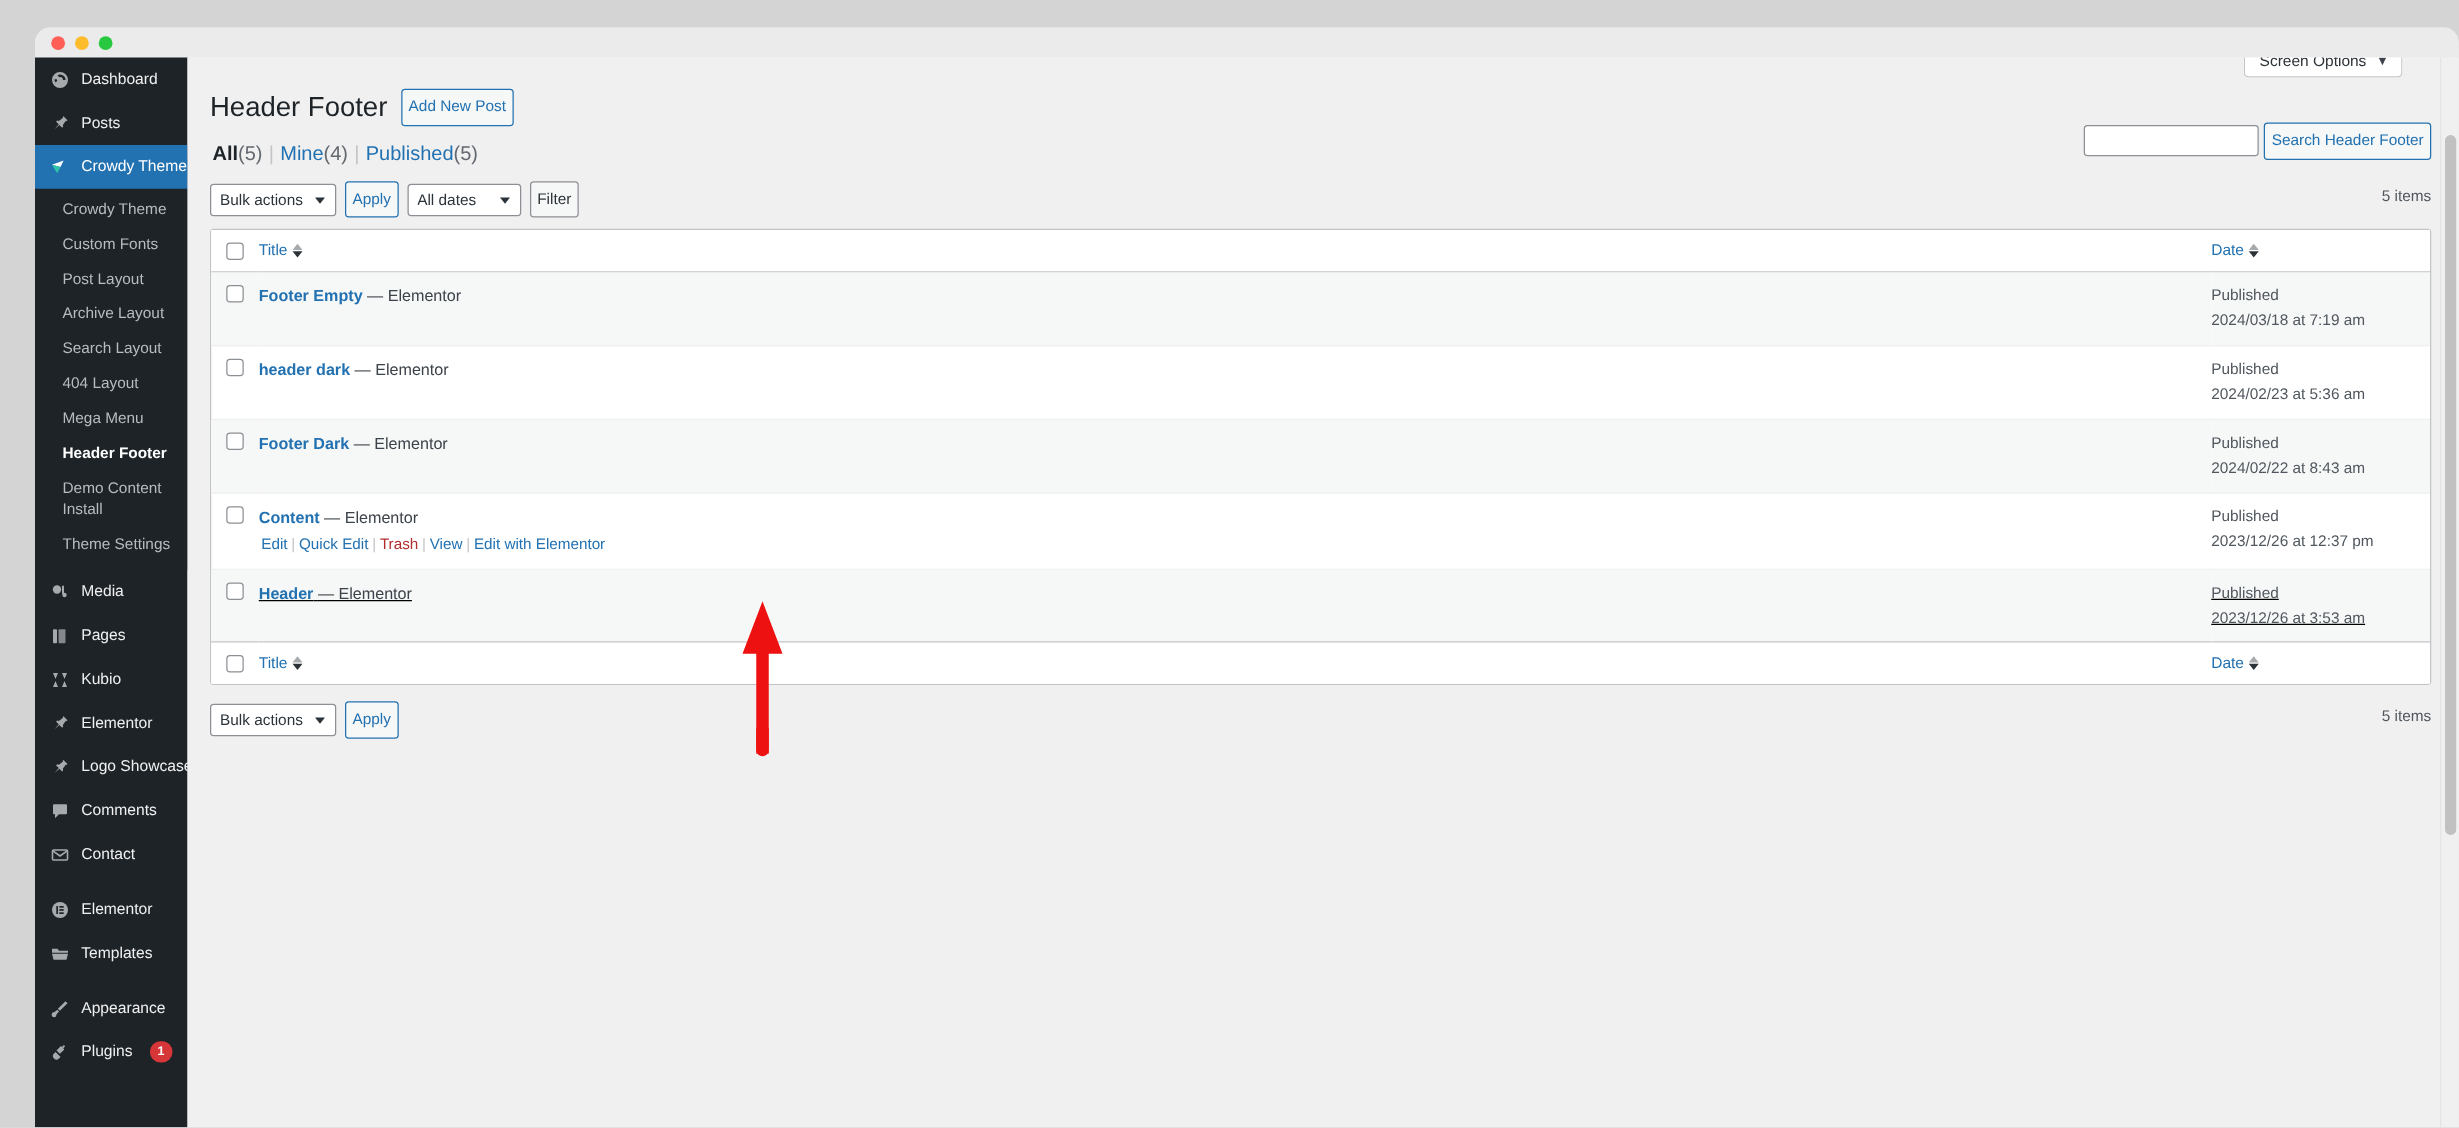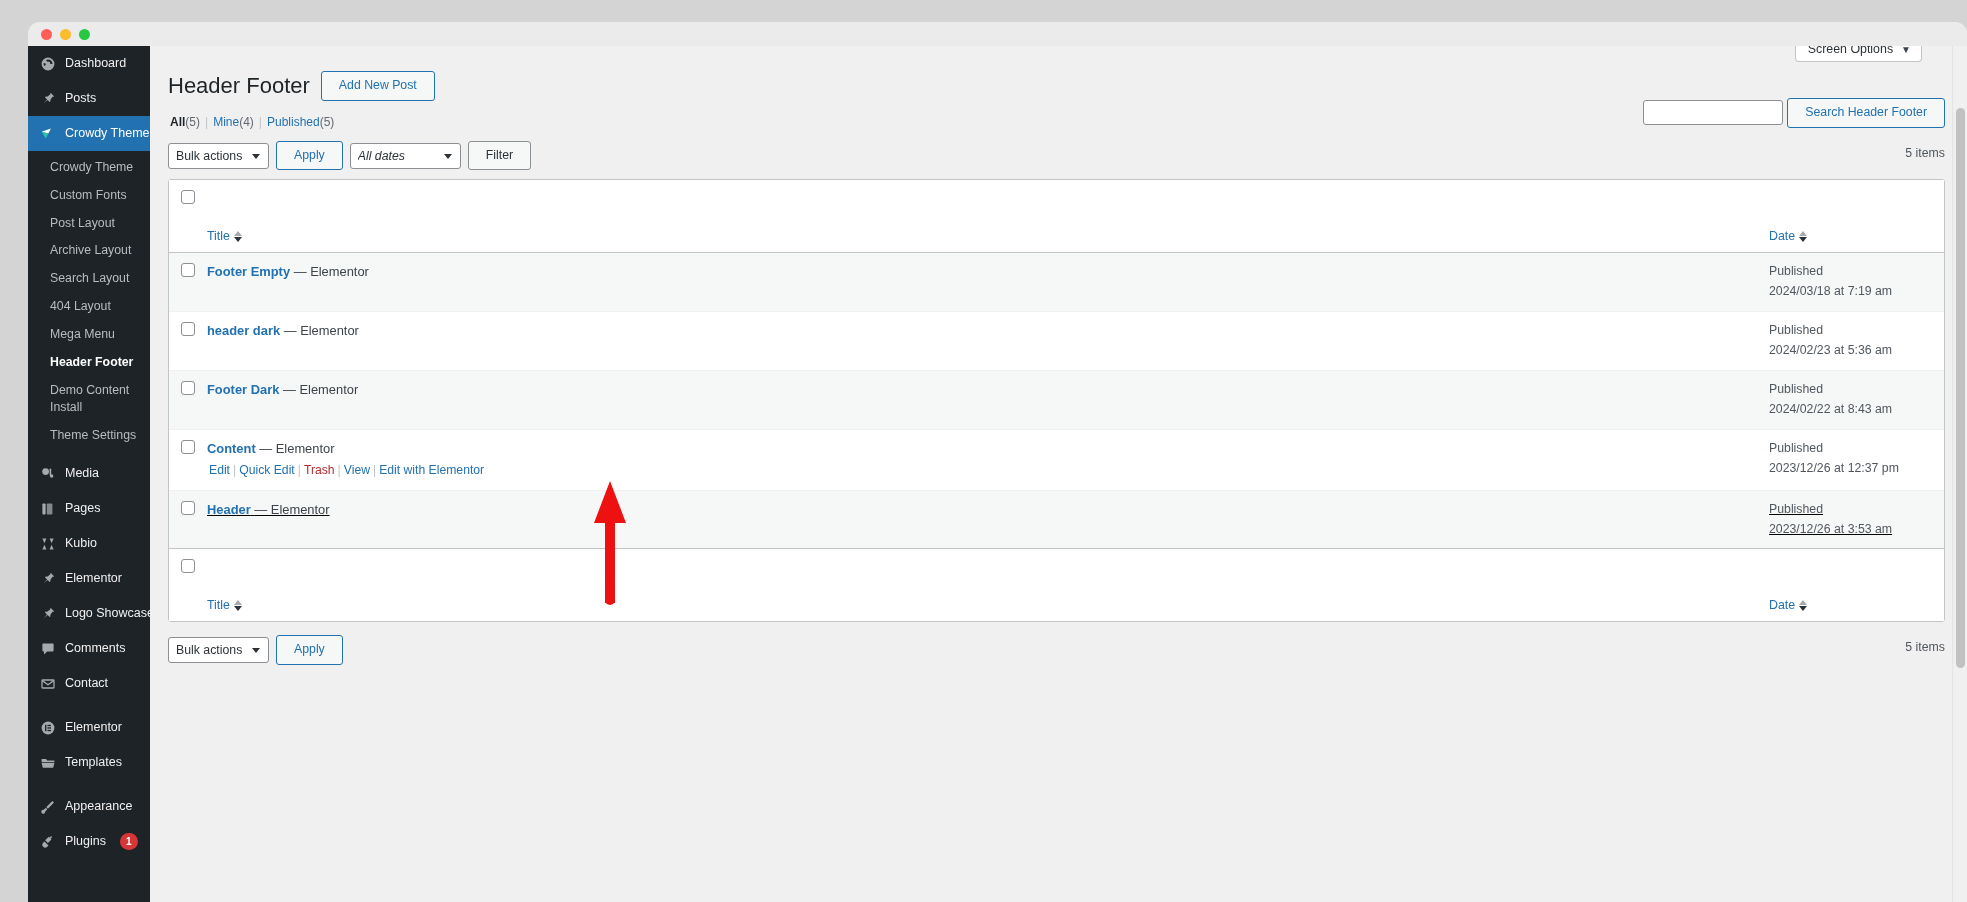--- a/index.html
+++ b/index.html
@@ -83,28 +83,28 @@
     background: #fff; border: 1px solid #c3c4c7; border-top: none;
     border-bottom-left-radius: 4px; border-bottom-right-radius: 4px;
     padding: 5px 10px 5px 12px; font-size: 12.4px; color: #2c3338;
     display: flex; align-items: center; gap: 8px; cursor: pointer;
   }
   .caret-down { font-size: 10px; color: #3c434a; }
 
   .page-head { display: flex; align-items: center; gap: 11px; margin: 13px 0 0 0; }
   .page-title { font-size: 22px; font-weight: 400; color: #1d2327; line-height: 1.3; }
   .btn {
-    font-size: 12.3px; padding: 4px 17px;
+    font-size: 12.3px; padding: 4px 5px;
     border: 1px solid #2271b1; color: #2271b1; background: #f6f7f7;
     border-radius: 3px; cursor: pointer; line-height: 1.6; white-space: nowrap;
   }
   .btn-plain { border-color: #8c8f94; color: #2c3338; }
 
   .subsubsub {
-    margin: 14px 0 0 2px; font-size: 12px; color: #50575e;
+    margin: 14px 0 0 2px; font-size: 16px; color: #50575e;
   }
   .subsubsub a { color: #2271b1; text-decoration: none; cursor: pointer; }
   .subsubsub a.current { color: #1d2327; font-weight: 600; }
   .subsubsub .sep { color: #c3c4c7; margin: 0 5px; }
   .subsubsub .count { color: #646970; }
 
   .search-box {
     position: absolute; right: 22px; top: 52px;
     display: flex; align-items: center; gap: 4px;
   }
@@ -145,21 +145,21 @@
     text-align: left; vertical-align: top;
   }
   .col-cb { width: 38px; }
   .col-title { width: auto; }
   .col-date { width: 175px; }
   thead th, tfoot th {
     padding: 9px 0 9px 0; font-size: 12.4px; font-weight: 400; color: #2271b1;
     border-bottom: 1px solid #c3c4c7; background: #fff; height: 34px;
   }
   tfoot th { border-bottom: none; border-top: 1px solid #c3c4c7; }
-  .sortable { display: inline-flex; align-items: center; gap: 4px; cursor: pointer; margin-top: 40px; }
+  .sortable { display: inline-flex; align-items: center; gap: 4px; cursor: pointer; }
   .sort-ind { display: inline-flex; flex-direction: column; gap: 1px; }
   .tri-up { width: 0; height: 0; border-left: 4px solid transparent; border-right: 4px solid transparent; border-bottom: 5px solid #a7aaad; }
   .tri-dn { width: 0; height: 0; border-left: 4px solid transparent; border-right: 4px solid transparent; border-top: 5px solid #2c3338; }
 
   tbody td { padding: 9px 0 9px 0; border-bottom: 1px solid #f0f0f1; height: 48px; }
   tbody tr.alt td { background: #f6f7f7; }
   tbody tr:last-child td { border-bottom: none; text-decoration: underline; }
 
   .row-title { font-size: 12.9px; color: #3c434a; line-height: 1.5; }
   .row-title a { color: #2271b1; font-weight: bold; text-decoration: none; cursor: pointer; }
@@ -396,21 +396,21 @@
           </div>
 
           <div class="tablenav top">
             <span class="select-wrap">
               <select class="select">
                 <option>Bulk actions</option>
               </select>
             </span>
             <button class="btn">Apply</button>
             <span class="select-wrap">
-              <select class="select" style="padding-right:54px;font-style:italic;">
+              <select class="select" style="padding-right:34px;">
                 <option>All dates</option>
               </select>
             </span>
             <button class="btn btn-plain">Filter</button>
             <span class="items-count">5 items</span>
           </div>
 
           <table class="wp-list">
             <colgroup>
               <col class="col-cb">

